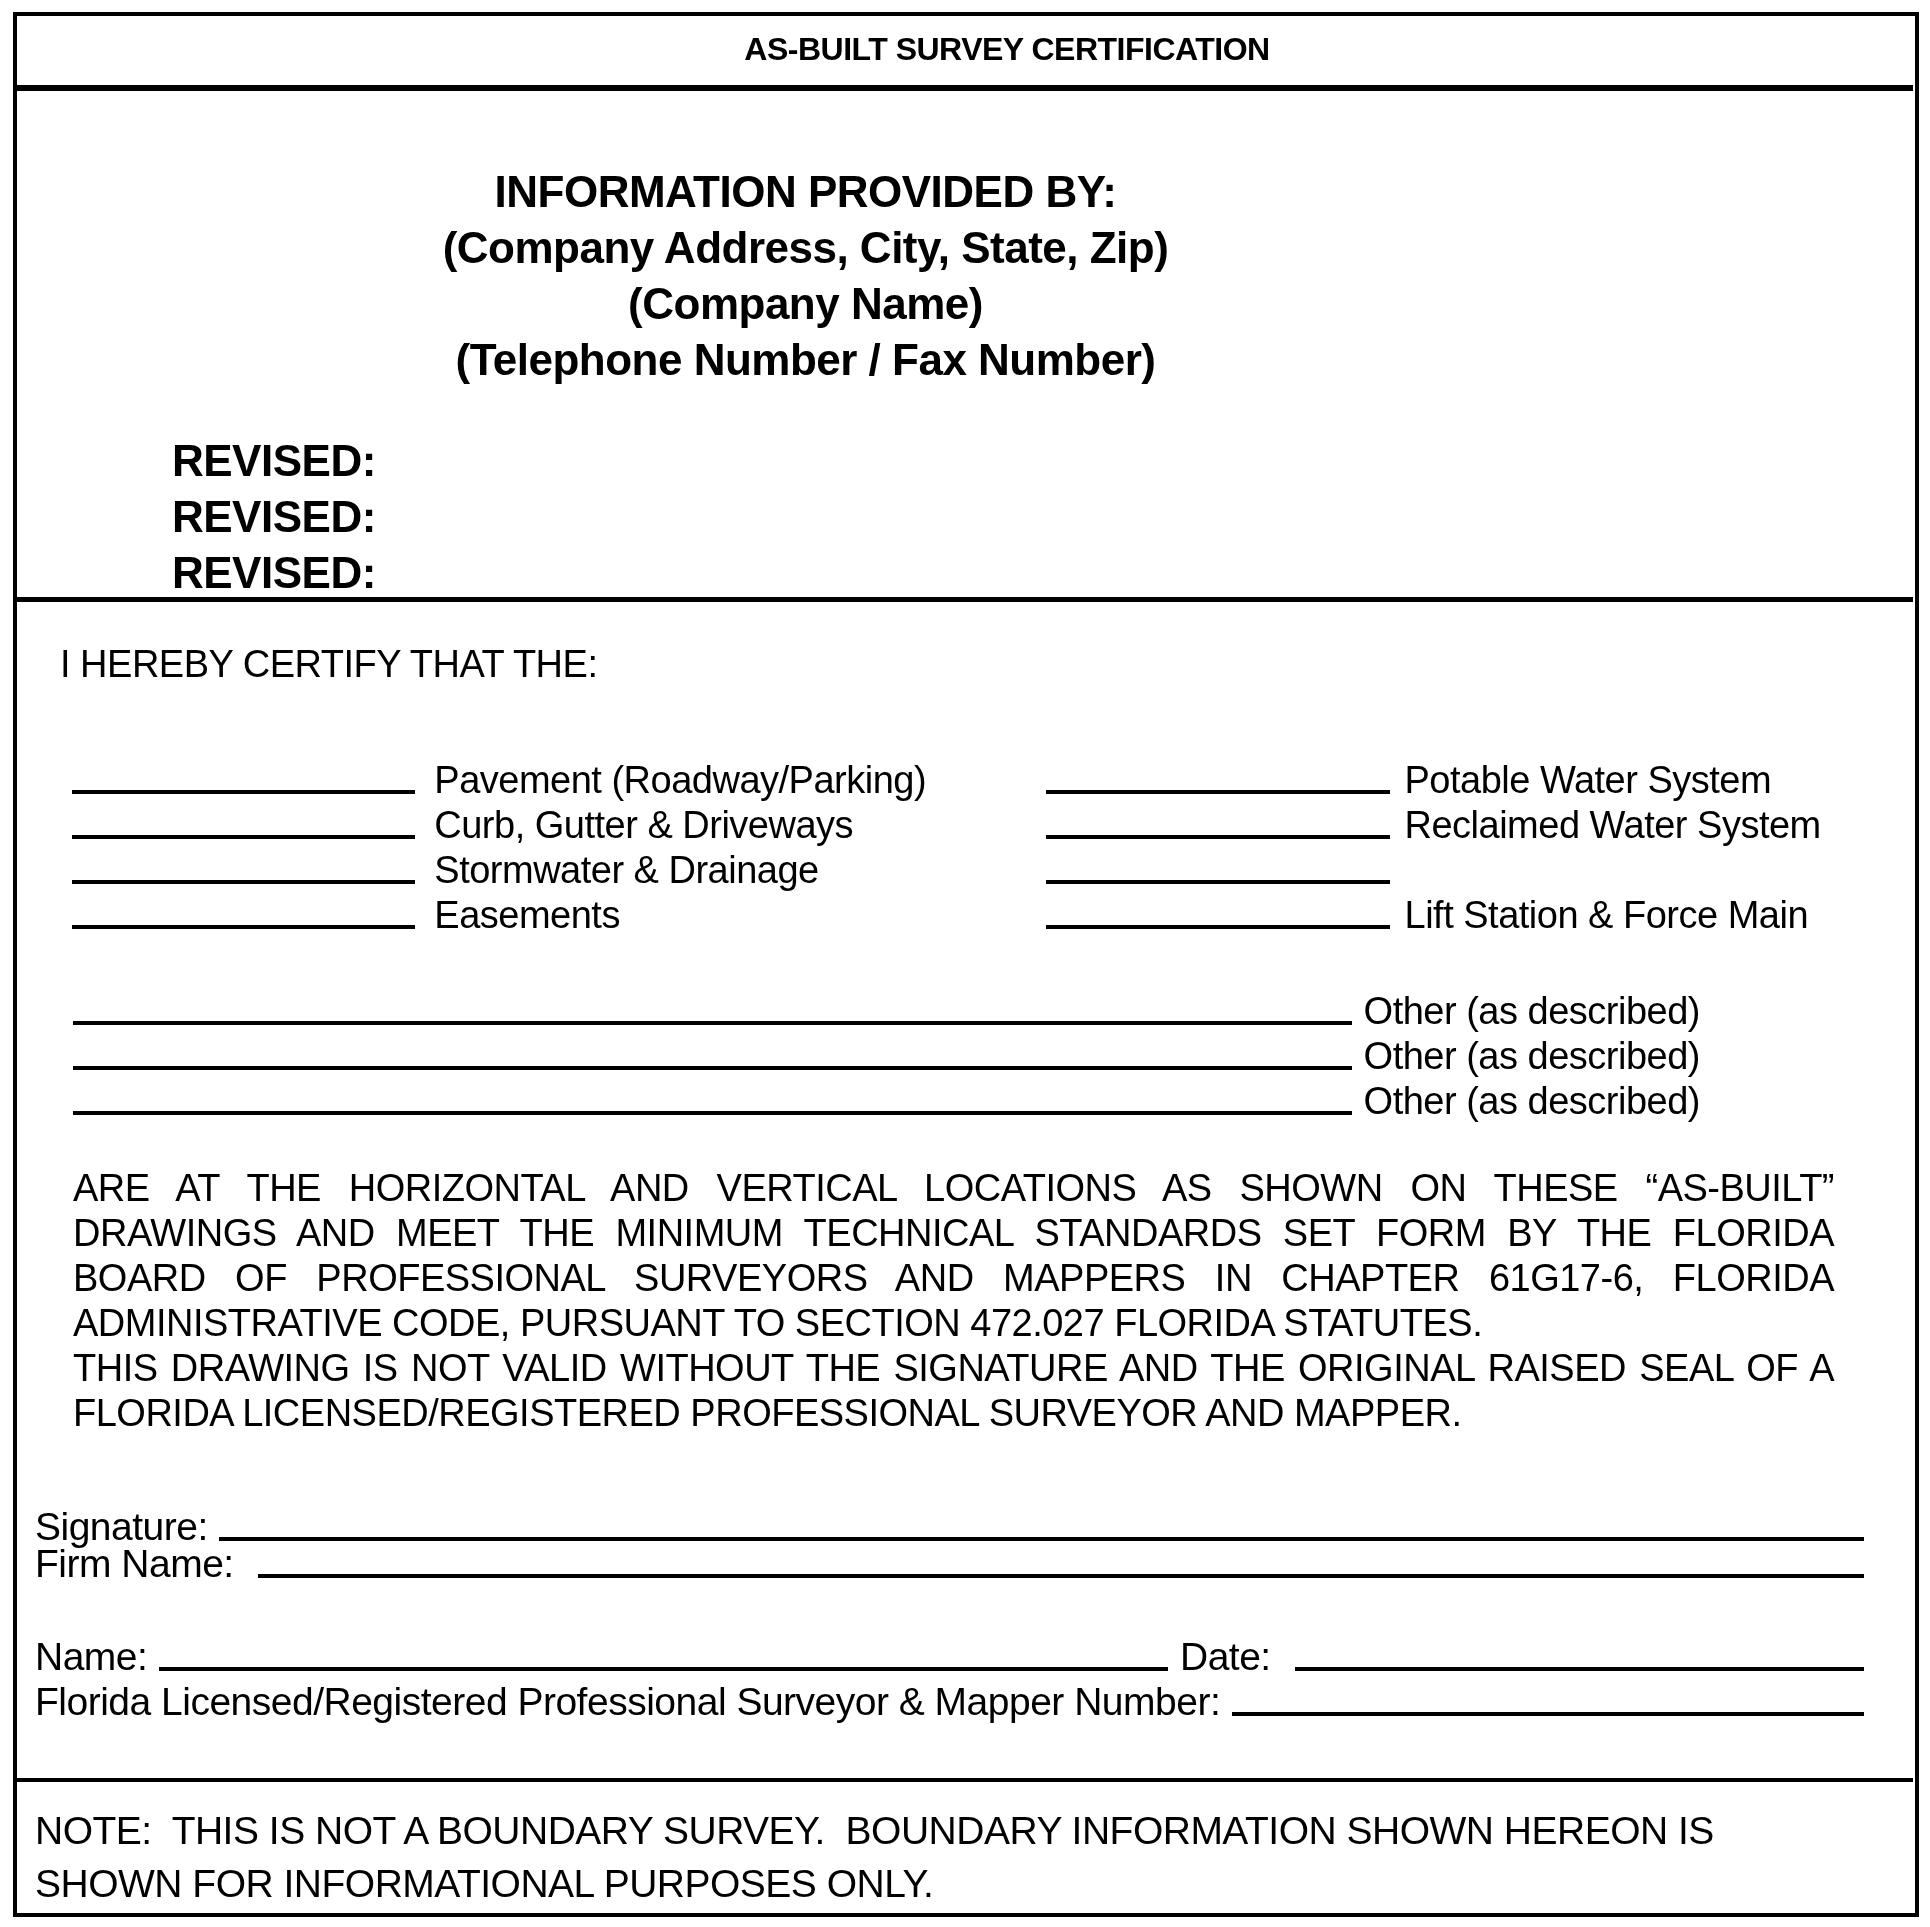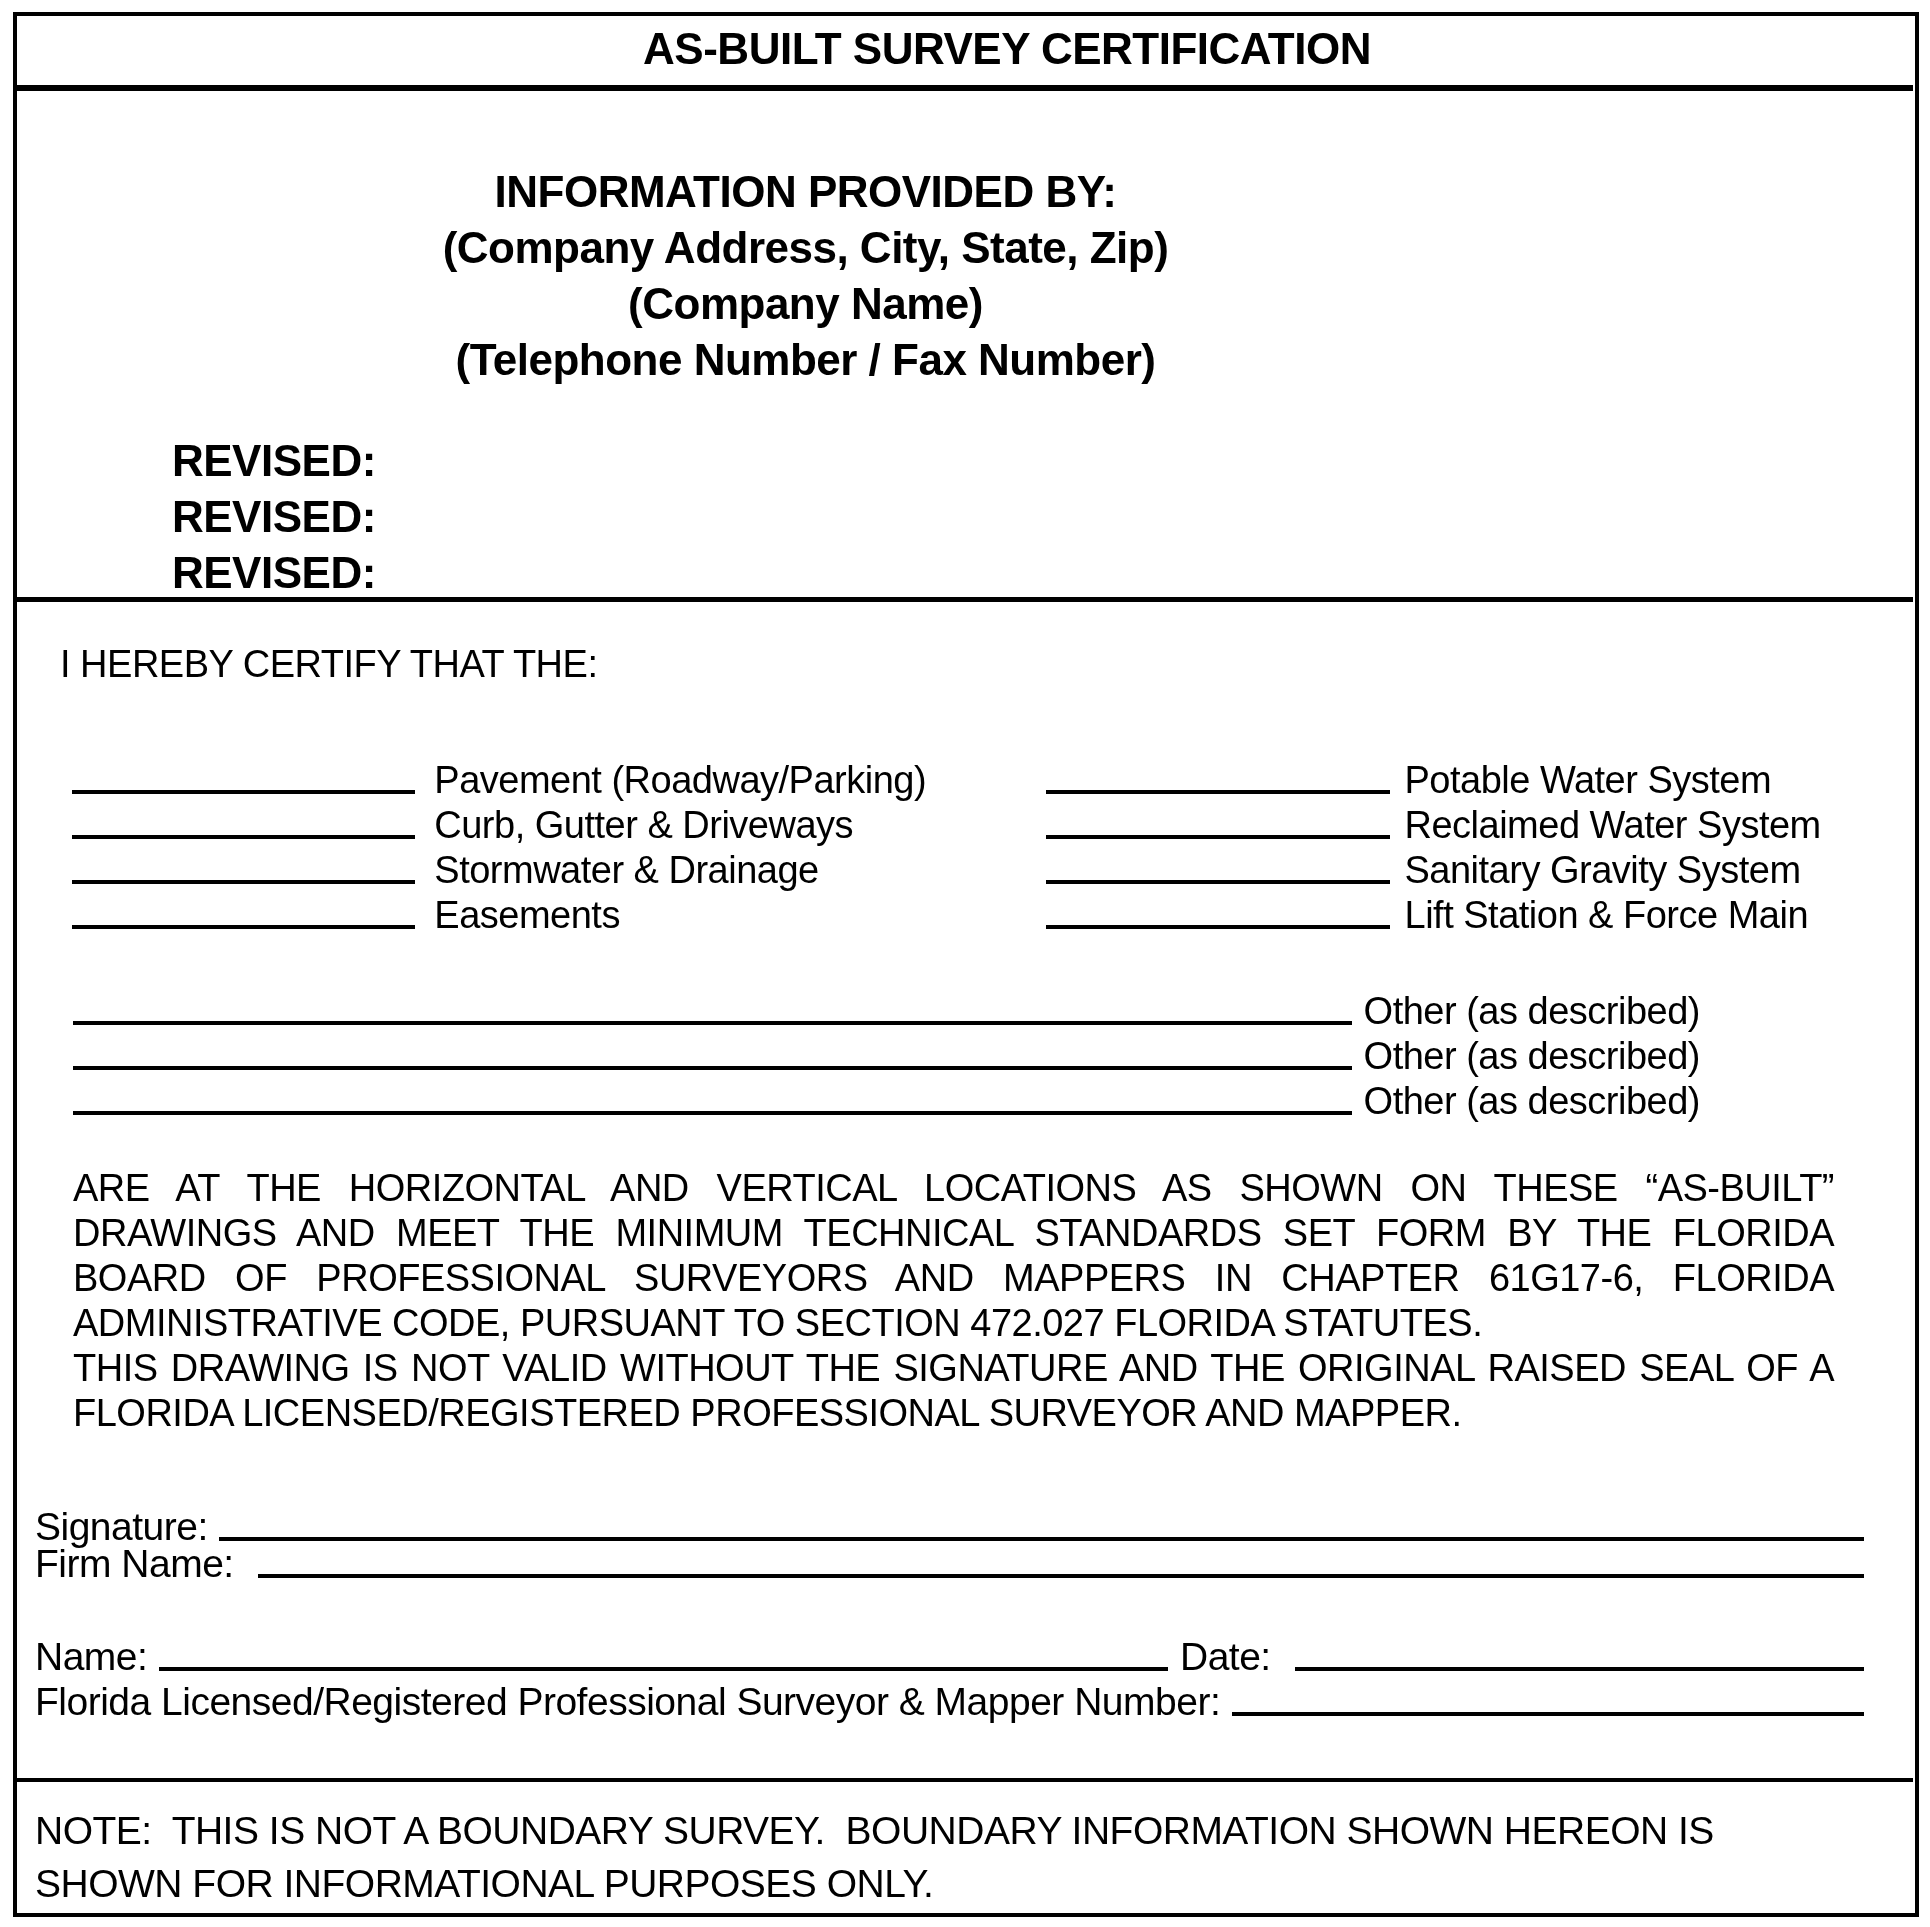--- a/index.html
+++ b/index.html
@@ -23,21 +23,21 @@
   .rule-1 { top: 85px;  height: 5.8px; }
   .rule-2 { top: 597px; height: 4.8px; }
   .rule-3 { top: 1778px; height: 3.9px; }
 
   .doc-title {
     position: absolute;
     left: 0; top: 25px; width: 1930px;
     padding-left: 84px;
     box-sizing: border-box;
     text-align: center;
-    font-size: 44px; font-weight: bold; line-height: 48px;
+    font-size: 32px; font-weight: bold; line-height: 48px;
     letter-spacing: -0.5px;
   }
   .info-block {
     position: absolute;
     left: 0; top: 164px; width: 1611px;
     box-sizing: border-box;
     text-align: center;
     font-size: 44px; font-weight: bold; line-height: 56px;
     letter-spacing: -0.5px;
   }
@@ -167,21 +167,20 @@
     <div class="chk-row">
       <span class="blank blank-short-r"></span>
       <span class="chk-label-r">Potable Water System</span>
     </div>
     <div class="chk-row">
       <span class="blank blank-short-r"></span>
       <span class="chk-label-r">Reclaimed Water System</span>
     </div>
     <div class="chk-row">
       <span class="blank blank-short-r"></span>
-      <span class="chk-label-r">Sanitary Gravity System</span>
     </div>
     <div class="chk-row">
       <span class="blank blank-short-r"></span>
       <span class="chk-label-r">Lift Station &amp; Force Main</span>
     </div>
   </div>
 
   <div class="col col-other">
     <div class="chk-row">
       <span class="blank blank-long"></span>

